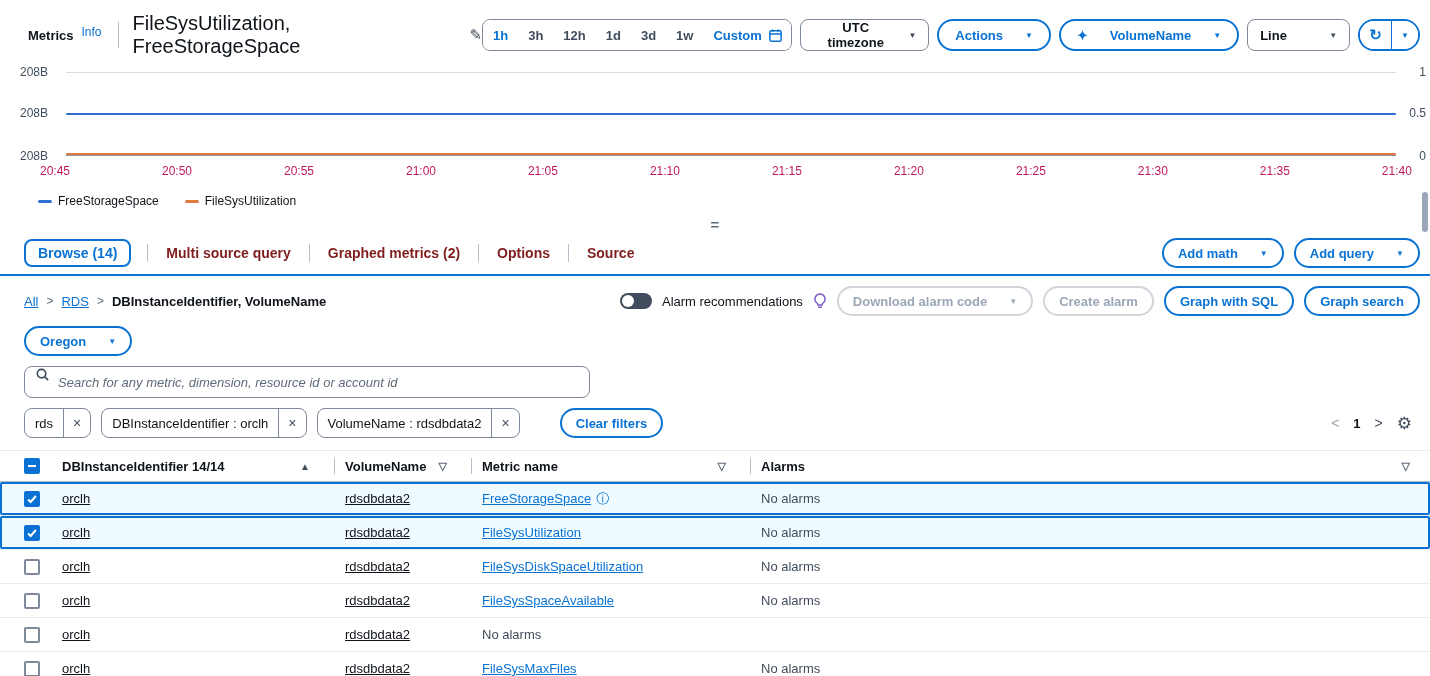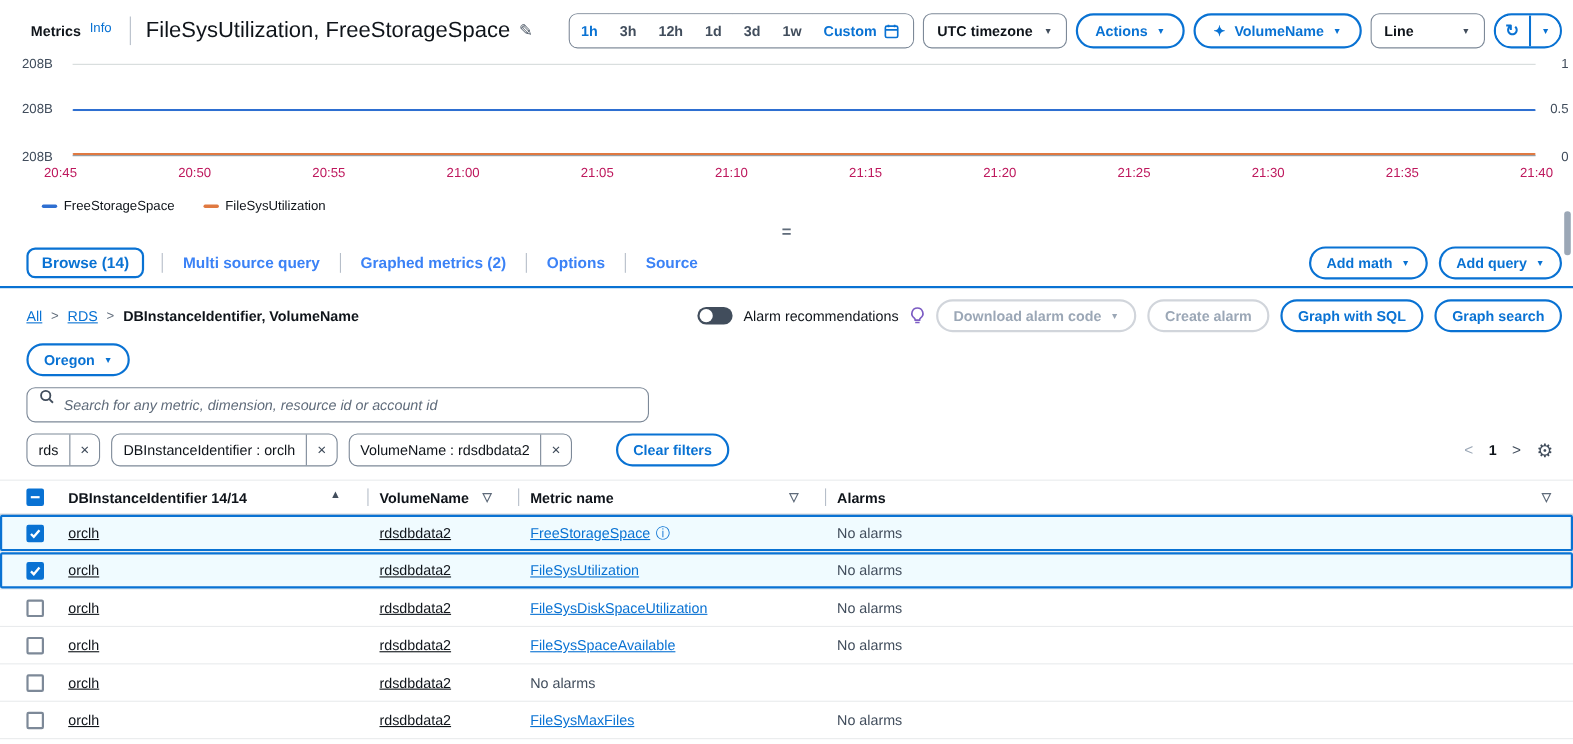--- a/index.html
+++ b/index.html
@@ -16,21 +16,21 @@
   .pencil{color:#414d5c;font-size:15px;margin-left:8px;cursor:pointer}
   .top-right{margin-left:auto;display:flex;align-items:center;gap:8px}
   .seg{display:flex;align-items:center;border:1px solid #7d8998;border-radius:8px;height:32px;overflow:hidden}
   .seg-item{border:none;font-size:13px;font-weight:bold;color:#414d5c;padding:0 10px;height:100%}
   .seg-item.selected{color:#0972d3}
   .seg-item.custom{color:#0972d3;display:flex;align-items:center;gap:6px;padding-right:12px}
   .dd{display:flex;align-items:center;gap:10px;border:1px solid #7d8998;border-radius:8px;height:32px;padding:0 12px;font-weight:bold;font-size:13px;color:#0f141a}
   .dd .caret{color:#414d5c}
   .line-dd{width:104px;justify-content:space-between}
   .caret{font-size:8px}
-  .pill{display:inline-flex;align-items:center;gap:8px;border:2px solid #0972d3;border-radius:18px;height:32px;padding:0 16px;color:#0972d3;font-weight:bold;font-size:13px}
+  .pill{display:inline-flex;align-items:center;gap:22px;border:2px solid #0972d3;border-radius:18px;height:32px;padding:0 16px;color:#0972d3;font-weight:bold;font-size:13px}
   .pill .caret{color:#0972d3}
   .pill.sm{height:30px;padding:0 14px}
   .pill.disabled{border-color:#d1d5db;color:#9ba7b6;cursor:default}
   .pill.disabled .caret{color:#9ba7b6}
   .sparkle{font-size:13px}
   .refresh{display:flex;align-items:stretch;border:2px solid #0972d3;border-radius:18px;height:32px;overflow:hidden}
   .rpart{border:none;color:#0972d3;font-weight:bold;padding:0 9px;display:flex;align-items:center;font-size:15px}
   .rsep{width:2px;background:#0972d3}
 
   
@@ -44,21 +44,21 @@
   .tr{right:-30px}
   .t-top{top:-7px}.t-mid{top:calc(50% - 8px)}.t-bot{bottom:-7px}
   .xlabels{display:flex;justify-content:space-between;margin:8px 18px 0 40px;font-size:12px;color:#be185d}
   .legend{display:flex;align-items:center;gap:26px;margin:16px 0 0 38px;font-size:12px}
   .litem{display:flex;align-items:center;gap:6px;cursor:pointer}
   .swatch{width:14px;height:3px;border-radius:2px}
   .handle{text-align:center;color:#5f6b7a;font-size:15px;font-weight:bold;height:18px;line-height:18px;margin-top:8px;cursor:row-resize}
 
   
   .tabbar{display:flex;align-items:center;padding:4px 10px 6px 24px;border-bottom:2px solid #0972d3}
-  .tab{font-size:14px;font-weight:bold;color:#3b82f6;padding:5px 2px;border:none;background:none}
+  .tab{font-size:14px;font-weight:bold;color:#7f1d1d;padding:5px 2px;border:none;background:none}
   .tab.active{color:#0972d3;border:2px solid #0972d3;border-radius:8px;padding:4px 12px}
   .tabdiv{width:1px;height:18px;background:#b6bec9;margin:0 16px}
   .tab-actions{margin-left:auto;display:flex;align-items:center;gap:10px}
 
   
   .crumb-row{display:flex;align-items:center;padding:10px 10px 4px 24px}
   .crumb-link{color:#0972d3;text-decoration:underline;cursor:pointer}
   .crumb-sep{color:#5f6b7a;margin:0 8px;font-size:12px}
   .crumb-cur{font-weight:bold}
   .crumb-right{margin-left:auto;display:flex;align-items:center;gap:10px}
@@ -76,21 +76,21 @@
   .clear-btn{margin-left:30px}
   .pag{margin-left:auto;display:flex;align-items:center;gap:14px;padding-right:8px}
   .pag-prev{color:#9ba7b6;font-size:14px;border:none;background:none}
   .pag-next{color:#414d5c;font-size:14px;border:none;background:none}
   .pag-num{font-weight:bold;cursor:pointer}
   .gear{font-size:17px;color:#414d5c;cursor:pointer;border:none;background:none}
 
   
   .thead{display:flex;align-items:center;height:32px;margin-top:2px;border-top:1px solid #e9ebed;border-bottom:1px solid #b6bec9;padding-left:24px;font-weight:bold}
   .col-check{width:38px;display:flex;align-items:center}
-  .th{display:flex;justify-content:space-between;padding-right:14px}
+  .th{display:flex;align-items:center;justify-content:space-between;padding-right:14px}
   .col-db{width:262px}.col-vol{width:116px}.col-met{width:258px}.col-al{flex:1;padding-right:20px}
   .rcol-db{width:283px}.rcol-vol{width:137px}.rcol-met{width:279px}
   .hdiv{width:1px;height:16px;background:#b6bec9;margin:0 10px}
   .sorticon{font-size:10px;color:#414d5c}
   .filticon{font-size:11px;color:#5f6b7a}
   .row{position:relative;display:flex;align-items:center;height:34px;padding-left:24px;border-bottom:1px solid #e9ebed}
   .row.sel{background:#f0fbff}
   .row.sel::after{content:"";position:absolute;inset:0;border:2px solid #0972d3;border-radius:2px;pointer-events:none}
   .cb{width:16px;height:16px;border:2px solid #7d8998;border-radius:2px;background:#fff;display:flex;align-items:center;justify-content:center;cursor:pointer}
   .cb svg{display:none}

